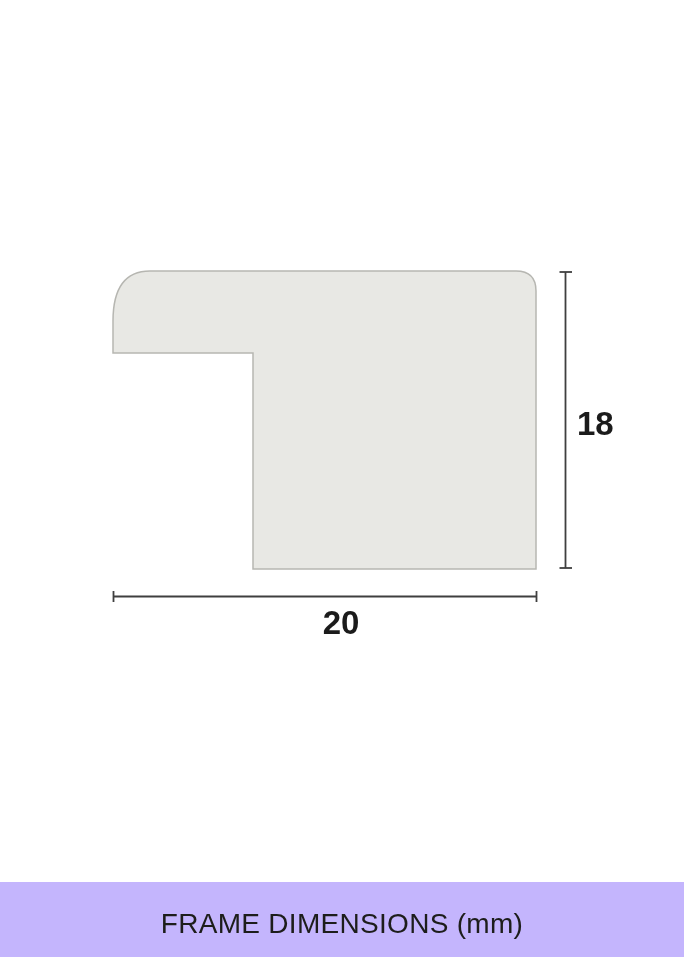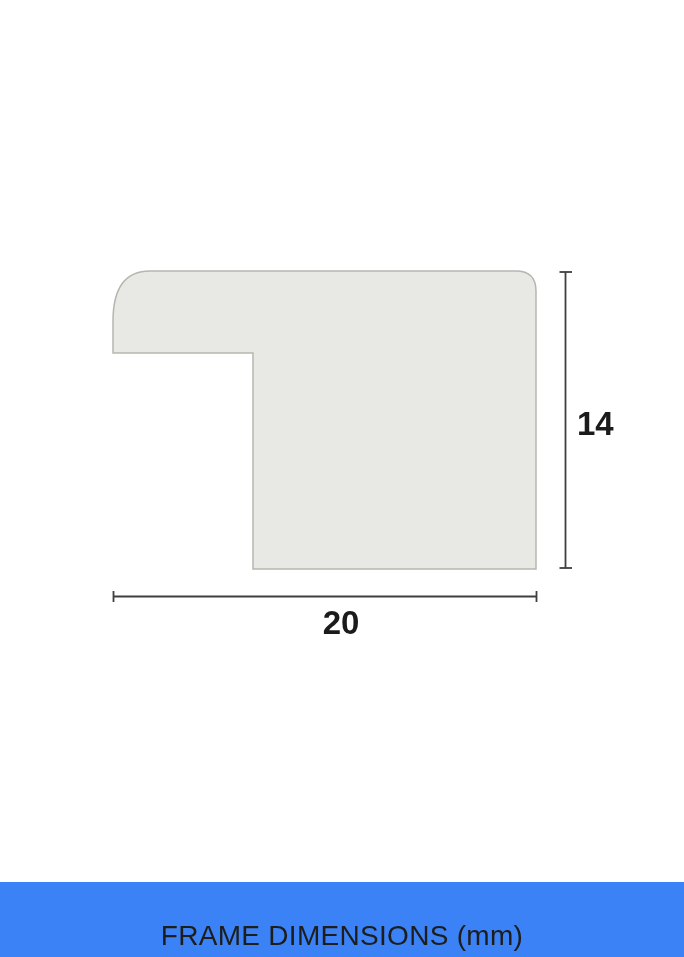--- a/index.html
+++ b/index.html
@@ -39,25 +39,25 @@
     white-space: nowrap;
   }
   .dim-label.height { left: 577px; top: 407px; }
   .dim-label.width  { left: 301px; top: 606px; width: 80px; text-align: center; }
   .caption-bar {
     position: absolute;
     left: 0;
     right: 0;
     top: 882px;
     bottom: 0;
-    background: #3b82f6;
+    background: #c4b5fd;
     display: flex;
     justify-content: center;
     align-items: flex-start;
-    padding-top: 38px;
+    padding-top: 26px;
   }
   .caption-text {
     font-size: 28px;
     font-weight: 500;
     letter-spacing: 0.3px;
     color: #1d1d1b;
     line-height: 1.15;
     white-space: nowrap;
   }
 </style>
@@ -86,21 +86,21 @@
         <line class="dim-line" x1="559.5" y1="568" x2="572" y2="568"></line>
       </g>
 
       <g>
         <line class="dim-line" x1="113.5" y1="596.5" x2="536.5" y2="596.5"></line>
         <line class="dim-line" x1="113.5" y1="591" x2="113.5" y2="602"></line>
         <line class="dim-line" x1="536.5" y1="591" x2="536.5" y2="602"></line>
       </g>
     </svg>
 
-    <div class="dim-label height">14</div>
+    <div class="dim-label height">18</div>
 
     <div class="dim-label width">20</div>
   </div>
 
   <div class="caption-bar">
     <span class="caption-text">FRAME DIMENSIONS (mm)</span>
   </div>
 
 </div>
 

